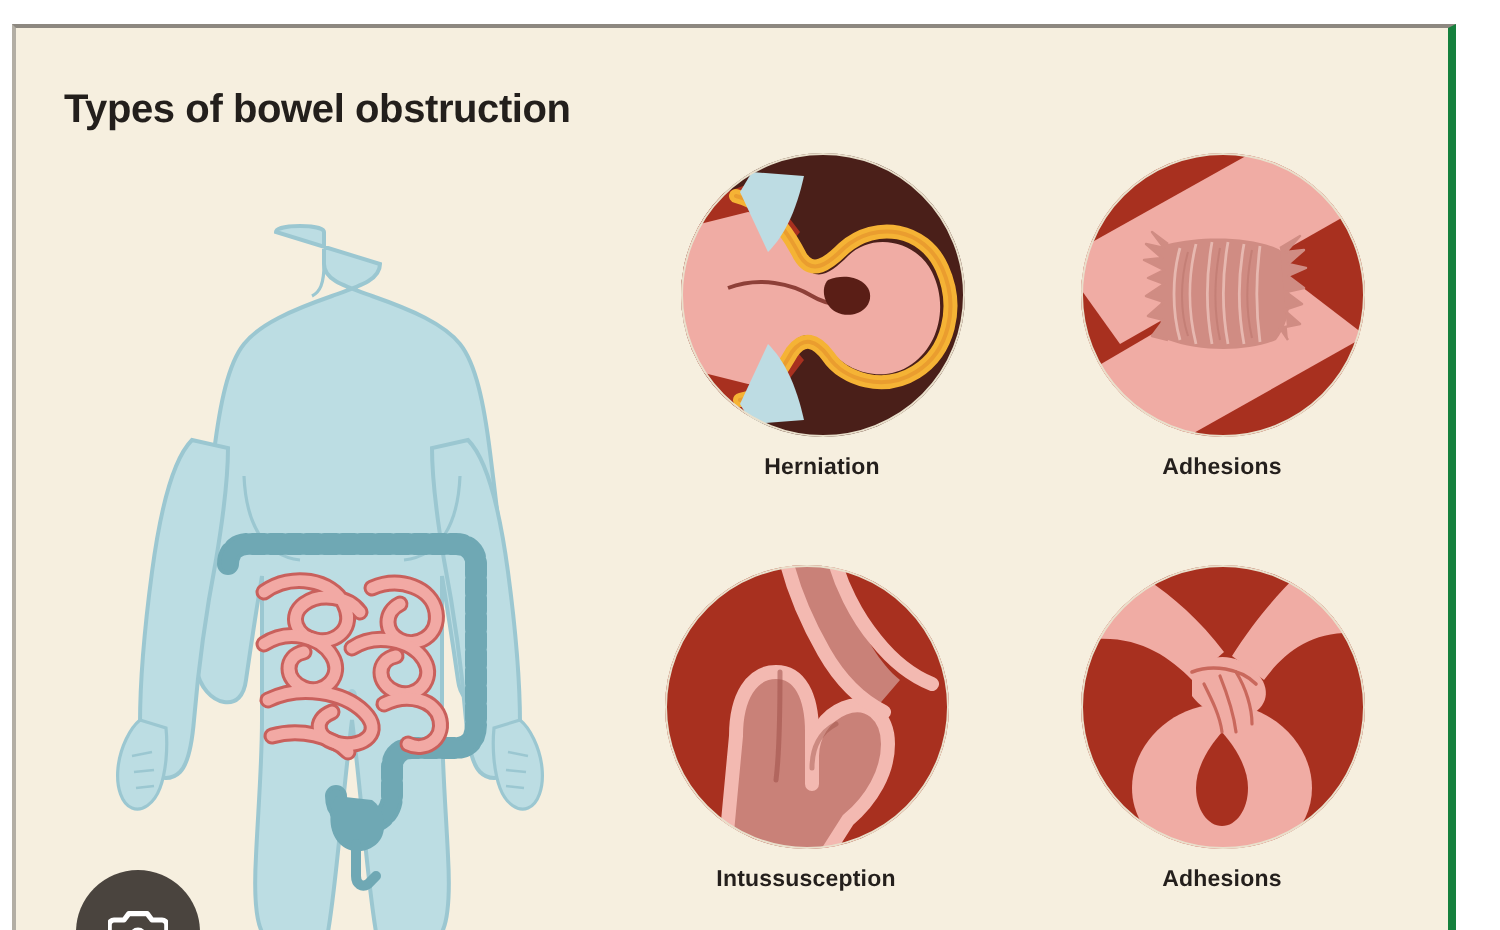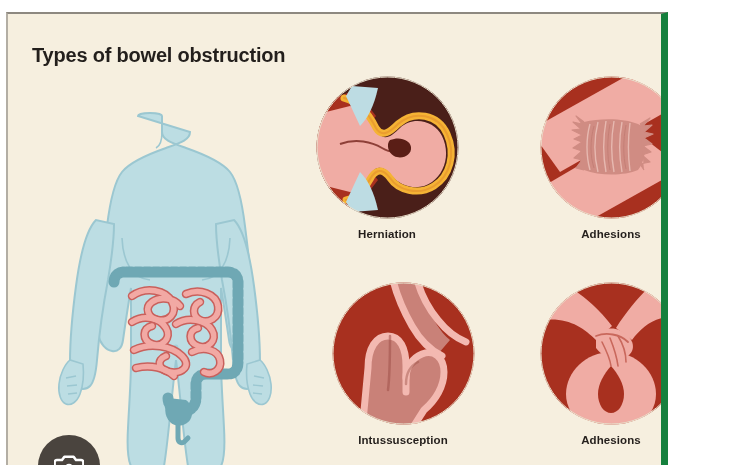--- a/index.html
+++ b/index.html
@@ -21,26 +21,26 @@
     height: 465px;
     background: #ffffff;
     overflow: hidden;
   }
 
   
   #card {
     position: absolute;
     left: 6px;
     top: 12px;
-    width: 662px;
+    width: 722px;
     height: 453px;
     background: #f6efdf;
     border-top: 2px solid #8d8880;
     border-left: 2px solid #b3aea4;
-    border-right: 7px solid #15803d;
+    border-right: 4px solid #15803d;
     box-sizing: border-box;
     overflow: hidden;
   }
 
   
   #title {
     position: absolute;
     left: 24px;
     top: 30px;
     font-size: 20px;
@@ -77,21 +77,21 @@
   .panel-label {
     margin-top: 9px;
     text-align: center;
     font-size: 11.5px;
     font-weight: bold;
     color: #241f1c;
     letter-spacing: 0.1px;
     white-space: nowrap;
   }
 
-  #panel-herniation      { left: 304px; top: 62px; }
+  #panel-herniation      { left: 328px; top: 62px; }
   #panel-adhesions       { left: 528px; top: 62px; }
   #panel-intussusception { left: 320px; top: 268px; }
   #panel-volvulus        { left: 528px; top: 268px; }
 
   
   #camera-button {
     position: absolute;
     left: 30px;
     top: 421px;
     width: 62px;

